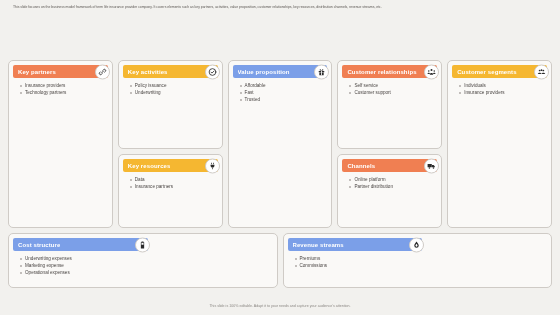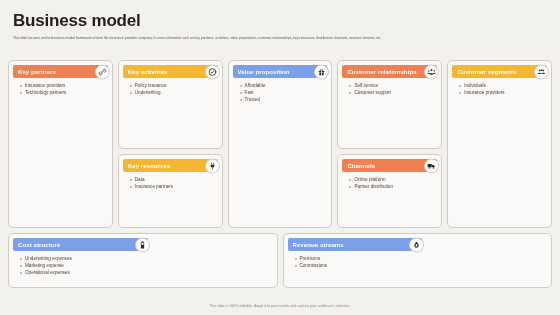--- a/index.html
+++ b/index.html
@@ -148,21 +148,20 @@
     text-align: center;
     font-size: 3.6px;
     color: #8c8884;
   }
 </style>
 </head>
 <body>
 
 <div class="slide">
 
-  <div class="title">Business model</div>
   <div class="subtitle">This slide focuses on the business model framework of term life insurance provider company. It covers elements such as key partners, activities, value proposition, customer relationships, key resources, distribution channels, revenue streams, etc.</div>
 
   <div class="canvas">
 
     <div class="top-row">
 
       <div class="col">
         <div class="card full">
           <div class="card-head" style="background: rgb(240, 127, 82);">
             <span class="label">Key partners</span>

